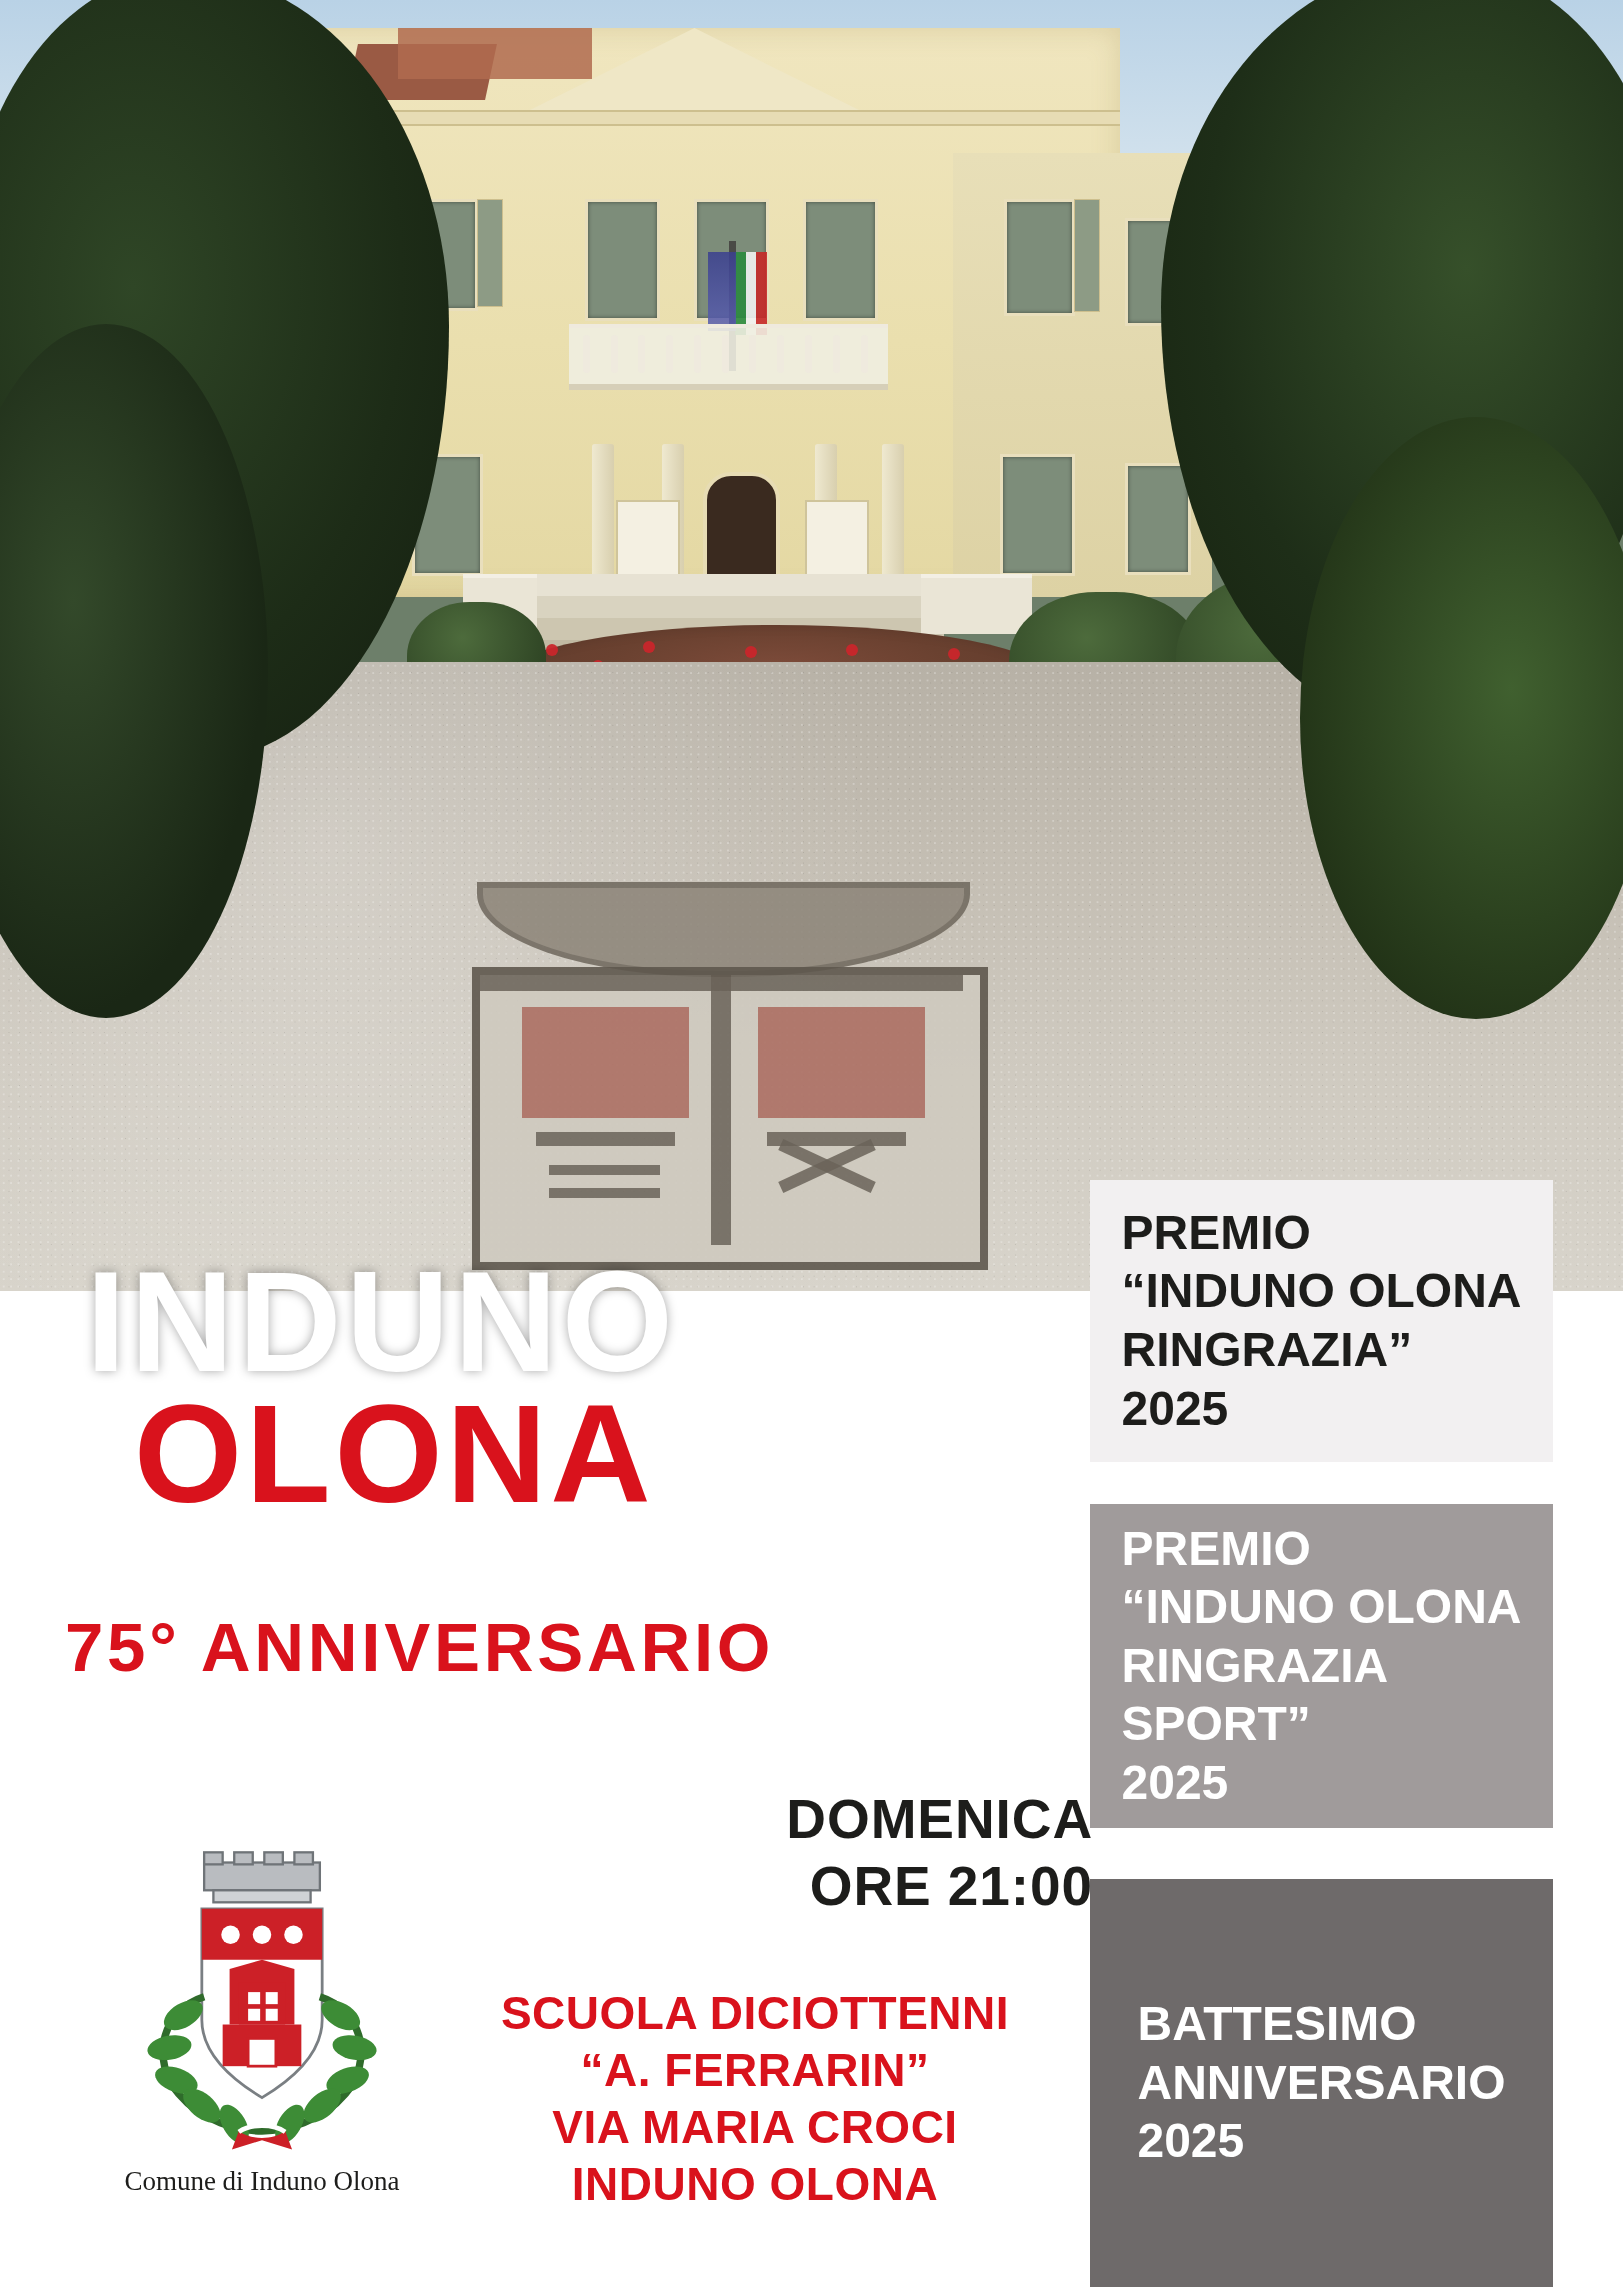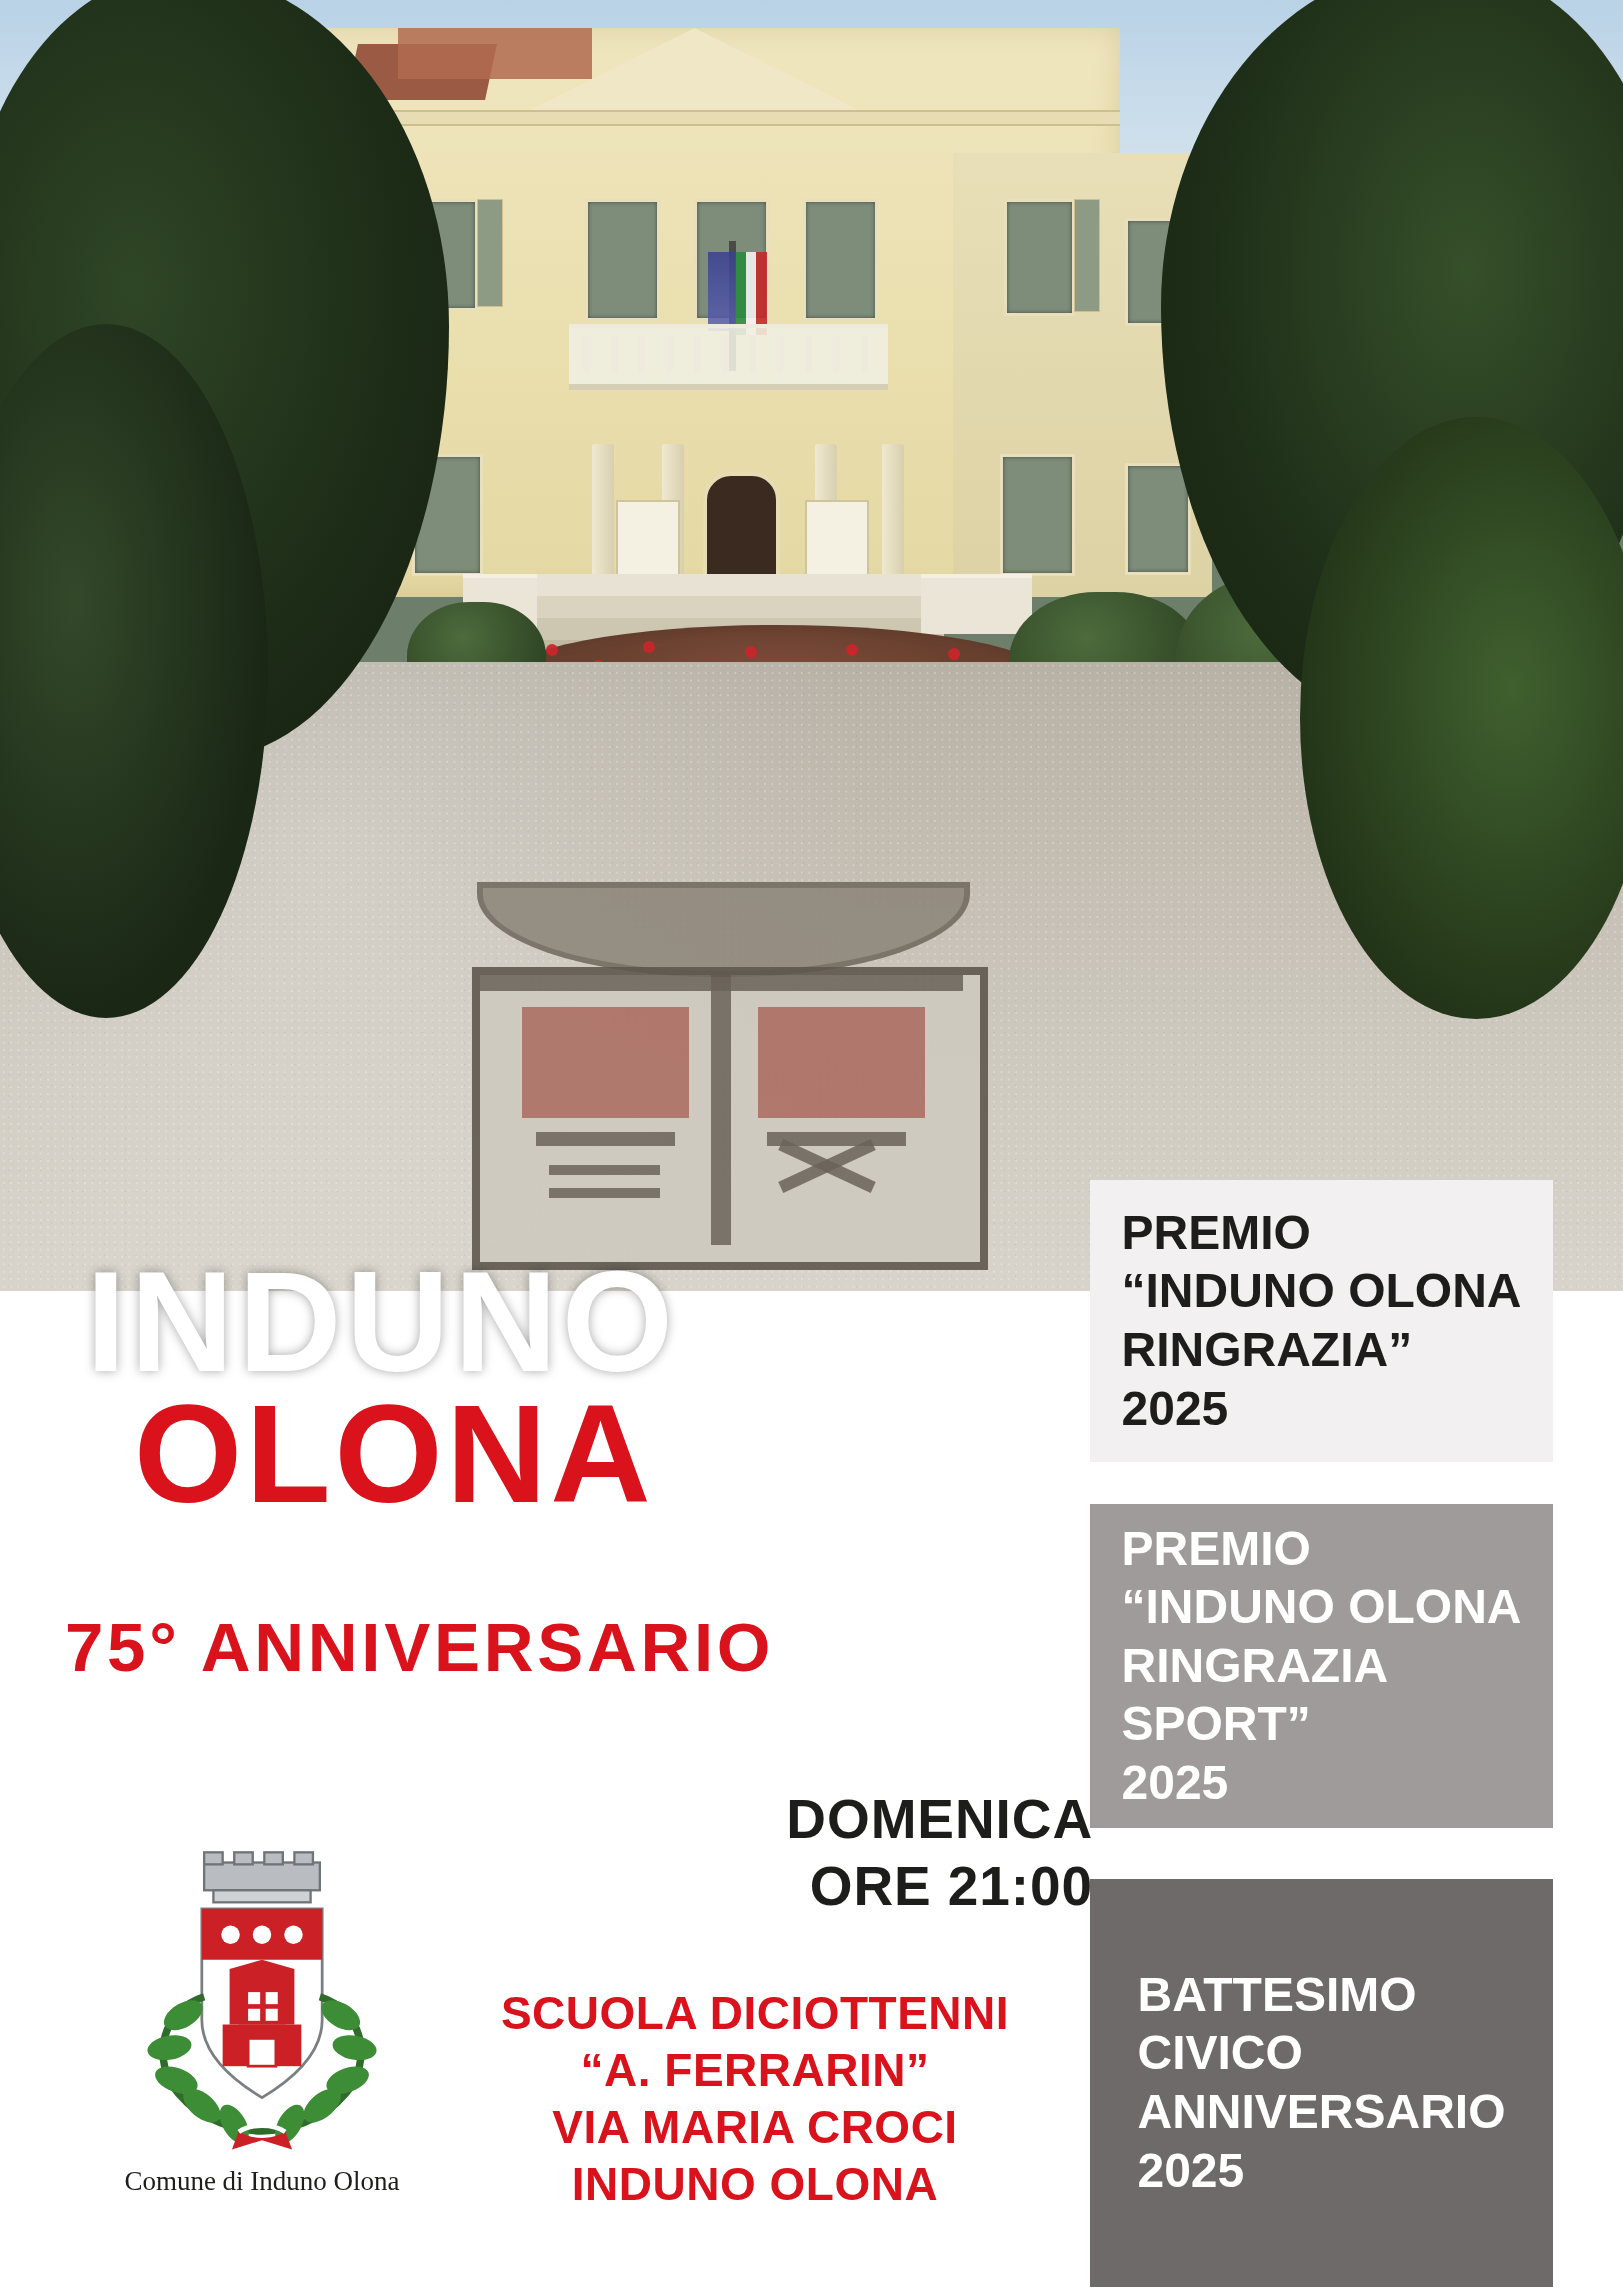--- a/index.html
+++ b/index.html
@@ -589,21 +589,20 @@
       <div>“INDUNO OLONA</div>
       <div>RINGRAZIA</div>
       <div>SPORT”</div>
       <div>2025</div>
     </div>
   </div>
 
   <div class="box box-3">
     <div>
       <div>BATTESIMO</div>
-      <div>CIVICO</div>
       <div>ANNIVERSARIO</div>
       <div>2025</div>
     </div>
   </div>
 
   <div class="crest-wrap">
     <svg viewBox="0 0 600 700" width="278" height="324">
 
       <g>
         <rect x="175" y="40" width="250" height="60" fill="#b9bcc0" stroke="#6f7478" stroke-width="5"></rect>

